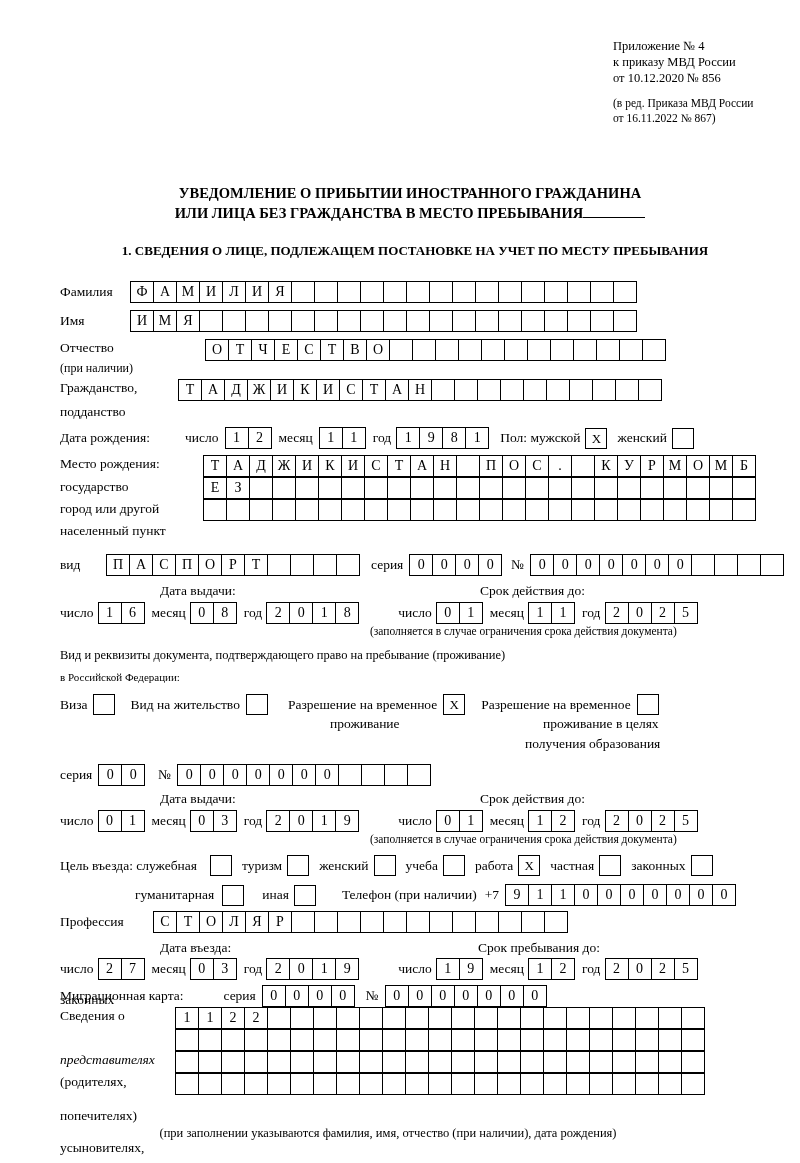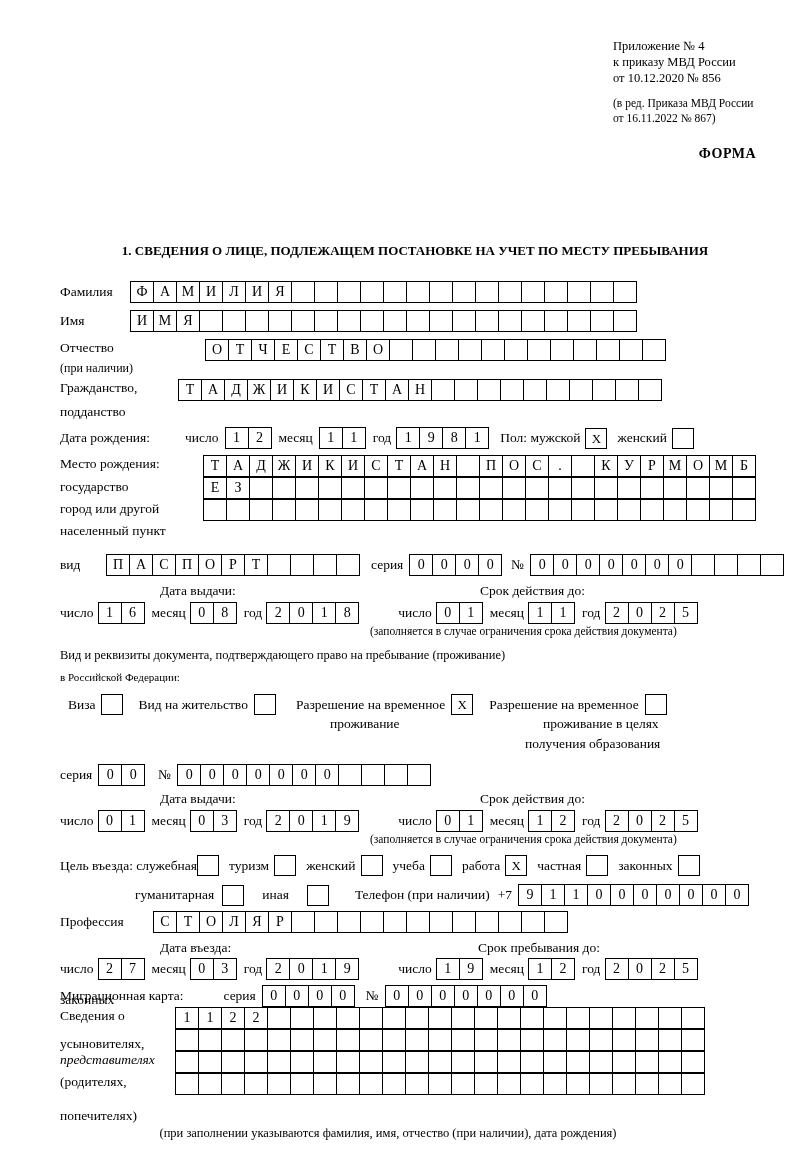--- a/index.html
+++ b/index.html
@@ -75,22 +75,25 @@
 <div class="page">
 
   <div class="hdr">
     <div>Приложение № 4</div>
     <div>к приказу МВД России</div>
     <div>от 10.12.2020 № 856</div>
     <div class="sub">(в ред. Приказа МВД России</div>
     <div class="sub" style="margin-top:0">от 16.11.2022 № 867)</div>
   </div>
 
-  <div class="forma">ФОРМА</div>
-
+
+  <div class="title">
+    <div>УВЕДОМЛЕНИЕ О ПРИБЫТИИ ИНОСТРАННОГО ГРАЖДАНИНА</div>
+    <div><span>ИЛИ ЛИЦА БЕЗ ГРАЖДАНСТВА В МЕСТО ПРЕБЫВАНИЯ</span><span class="ul"></span></div>
+  </div>
 
   <div class="section1">1. СВЕДЕНИЯ О ЛИЦЕ, ПОДЛЕЖАЩЕМ ПОСТАНОВКЕ НА УЧЕТ ПО МЕСТУ ПРЕБЫВАНИЯ</div>
 
   <div class="row" style="left:60px;top:281px;">
     <div class="lbl" style="width:70px">Фамилия</div>
     <div class="boxes" id="surname-boxes">
         <div class="bx">Ф</div>
         <div class="bx">А</div>
         <div class="bx">М</div>
         <div class="bx">И</div>
@@ -416,21 +419,21 @@
     <div class="note">(заполняется в случае ограничения срока действия документа)</div>
   </div>
 
   <div class="row" style="left:60px;top:648px;">
     <div class="lbl" style="font-size:12.5px">Вид и реквизиты документа, подтверждающего право на пребывание (проживание)</div>
   </div>
   <div class="row" style="left:60px;top:671px;">
     <div class="lbl" style="font-size:11px">в Российской Федерации:</div>
   </div>
 
-  <div class="row" style="left:68px;top:694px;">
+  <div class="row" style="left:60px;top:694px;">
     <div class="lbl" style="margin-right:5px">Виза</div>
     <div class="single"></div>
     <div class="lbl" style="margin:0 6px 0 16px">Вид на жительство</div>
     <div class="single"></div>
     <div class="lbl" style="margin:0 6px 0 20px">Разрешение на временное</div>
     <div class="single">Х</div>
     <div class="lbl" style="margin:0 6px 0 16px">Разрешение на временное</div>
     <div class="single"></div>
   </div>
   <div class="row" style="left:330px;top:716px;">
@@ -508,40 +511,40 @@
         <div class="bx">2</div>
         <div class="bx">5</div>
       </div>
   </div>
 
   <div class="row" style="left:370px;top:833px;">
     <div class="note">(заполняется в случае ограничения срока действия документа)</div>
   </div>
 
   <div class="row" style="left:60px;top:855px;">
-    <div class="lbl" style="margin-right:0">Цель въезда: служебная</div>
+    <div class="lbl" style="margin-right:13px">Цель въезда: служебная</div>
     <div class="single"></div>
     <div class="lbl" style="margin:0 5px 0 10px">туризм</div>
     <div class="single"></div>
     <div class="lbl" style="margin:0 5px 0 10px">женский</div>
     <div class="single"></div>
     <div class="lbl" style="margin:0 5px 0 10px">учеба</div>
     <div class="single"></div>
     <div class="lbl" style="margin:0 5px 0 10px">работа</div>
     <div class="single">Х</div>
     <div class="lbl" style="margin:0 5px 0 10px">частная</div>
     <div class="single"></div>
     <div class="lbl" style="margin:0 5px 0 10px">законных</div>
     <div class="single"></div>
   </div>
 
   <div class="row" style="left:135px;top:884px;">
     <div class="lbl" style="margin-right:8px">гуманитарная</div>
     <div class="single"></div>
-    <div class="lbl" style="margin:0 18px 0 18px">иная</div>
+    <div class="lbl" style="margin:0 5px 0 18px">иная</div>
     <div class="single"></div>
     <div class="lbl" style="margin:0 8px 0 26px">Телефон (при наличии)</div>
     <div class="lbl" style="margin-right:6px">+7</div>
     <div class="boxes" id="phone-boxes">
         <div class="bx">9</div>
         <div class="bx">1</div>
         <div class="bx">1</div>
         <div class="bx">0</div>
         <div class="bx">0</div>
         <div class="bx">0</div>
@@ -647,21 +650,21 @@
   </div>
   <div class="row" style="left:60px;top:992px;">
     <div class="lbl">законных</div>
   </div>
   <div class="row" style="left:60px;top:1052px;font-style:italic;">
     <div class="lbl">представителях</div>
   </div>
   <div class="row" style="left:60px;top:1074px;">
     <div class="lbl">(родителях,</div>
   </div>
-  <div class="row" style="left:60px;top:1036px;">
+  <div class="row" style="left:60px;top:1140px;">
     <div class="lbl">усыновителях,</div>
   </div>
   <div class="row" style="left:60px;top:1108px;">
     <div class="lbl">попечителях)</div>
   </div>
 
   <div class="row" style="left:175px;top:1007px;">
     <div class="boxes" id="lr1">
         <div class="bx">1</div>
         <div class="bx">1</div>

